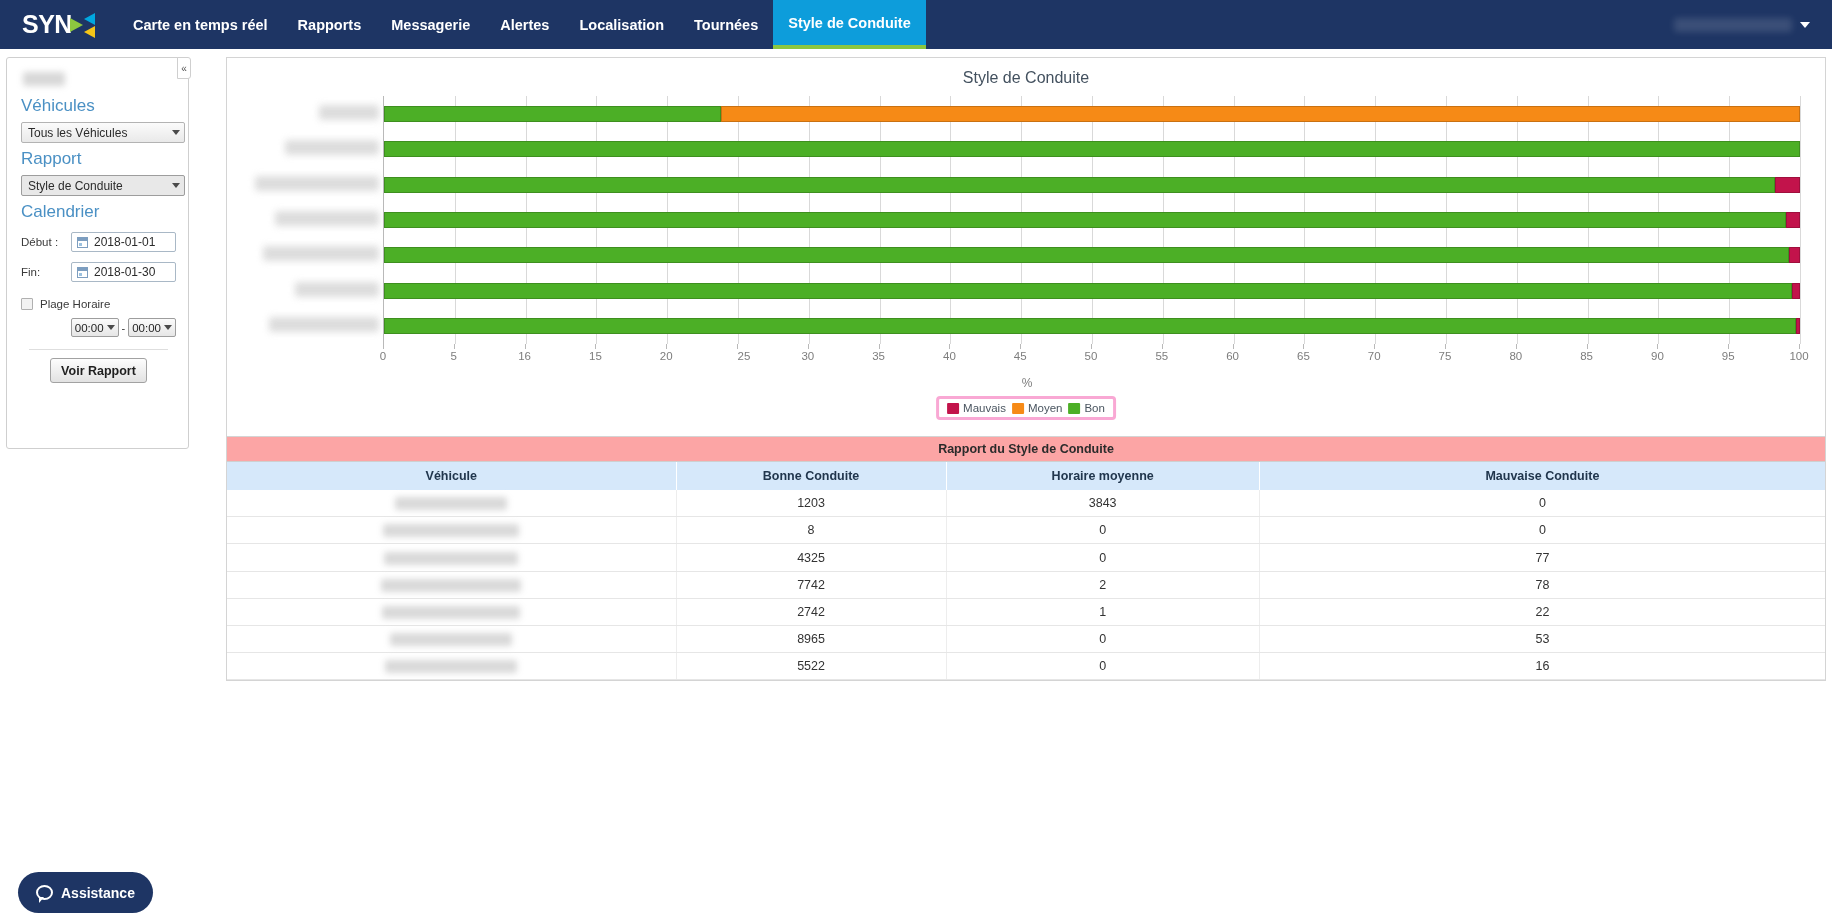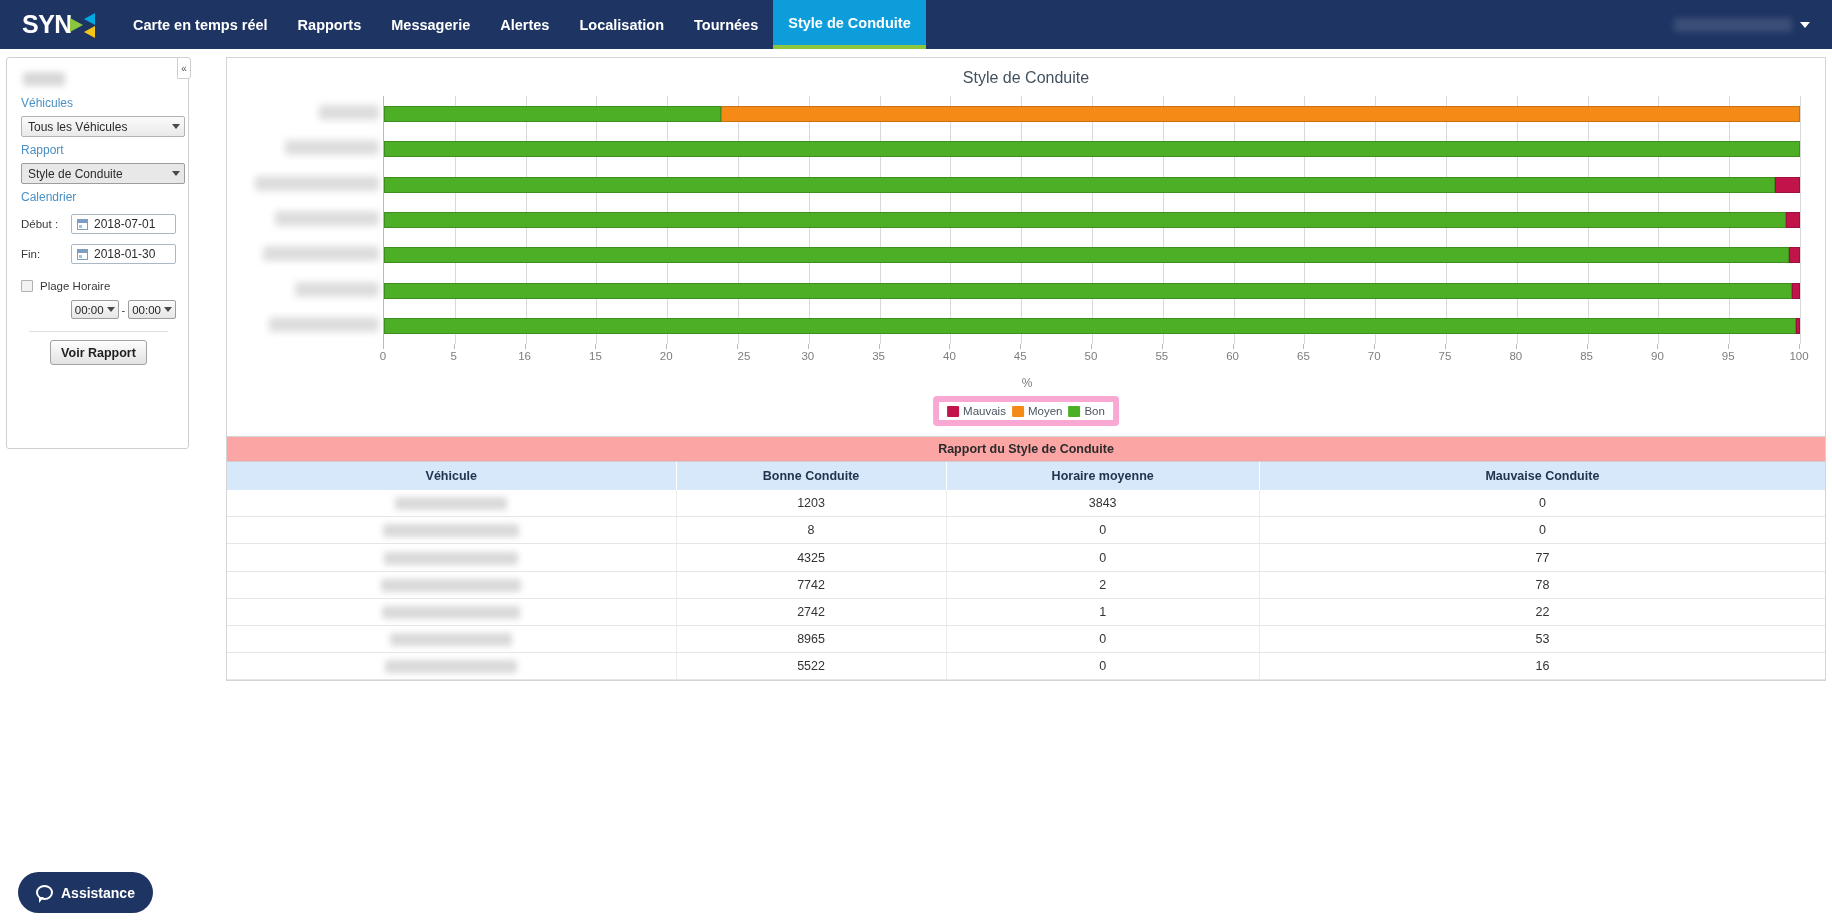--- a/index.html
+++ b/index.html
@@ -67,21 +67,21 @@
     background: #ffffff;
     border: 1px solid #cfcfcf;
     border-radius: 3px;
   }
   #sidebar-inner { padding: 10px 12px 0 14px; }
   .blur-title {
     width: 42px; height: 14px; border-radius: 2px;
     background: #d8d8d8; filter: blur(3px); margin: 4px 0 10px 2px;
   }
   .side-heading {
-    color: #4a90c4; font-size: 12px; font-weight: normal;
+    color: #4a90c4; font-size: 17px; font-weight: normal;
     margin: 6px 0 6px 0;
   }
   .side-select {
     width: 164px; height: 21px;
     background: linear-gradient(#fbfbfb,#e9e9e9);
     border: 1px solid #b3b3b3; border-radius: 2px;
     display: flex; align-items: center; justify-content: space-between;
     padding: 0 4px 0 6px;
     font-size: 12px; color: #2b2b2b; cursor: pointer;
     margin-bottom: 4px;
@@ -209,21 +209,21 @@
     position: absolute; top: 6px; transform: translateX(-50%);
     font-size: 11.5px; color: #7d7d7d; white-space: nowrap;
   }
   #axis-unit {
     position: absolute; left: 0; top: 318px; width: 1600px;
     text-align: center; font-size: 12px; color: #7d7d7d;
   }
   #legend {
     position: absolute; left: 50%; transform: translateX(-50%);
     top: 338px;
-    border: 6px solid #f9a8d4; border-radius: 4px;
+    border: 3px solid #f9a8d4; border-radius: 4px;
     background: #ffffff;
     display: flex; align-items: center; gap: 6px;
     padding: 3px 8px;
   }
   .leg-item { display: flex; align-items: center; gap: 4px; cursor: pointer; }
   .leg-swatch { width: 12px; height: 11px; border-radius: 1px; }
   .leg-text { font-size: 11.5px; color: #4a5560; }
 
   
   #table-card {
@@ -323,21 +323,21 @@
       <span>Style de Conduite</span>
       <span class="caret-dark"></span>
     </div>
 
     <div class="side-heading">Calendrier</div>
 
     <div class="date-row">
       <span class="date-label">Début :</span>
       <span class="date-field">
         <span class="cal-icon"></span>
-        <span>2018-07-01</span>
+        <span>2018-01-01</span>
       </span>
     </div>
 
     <div class="date-row">
       <span class="date-label">Fin:</span>
       <span class="date-field">
         <span class="cal-icon"></span>
         <span>2018-01-30</span>
       </span>
     </div>

